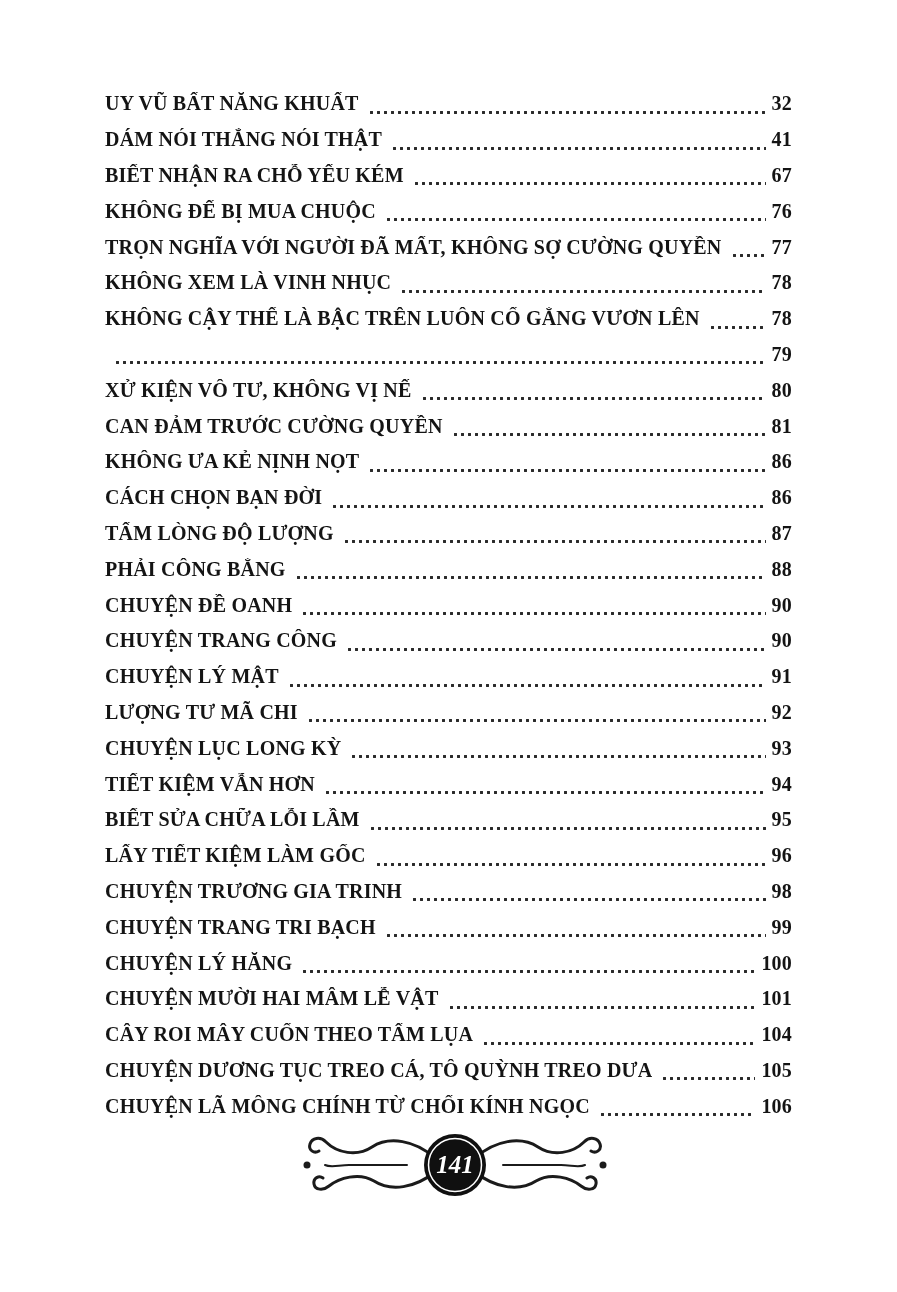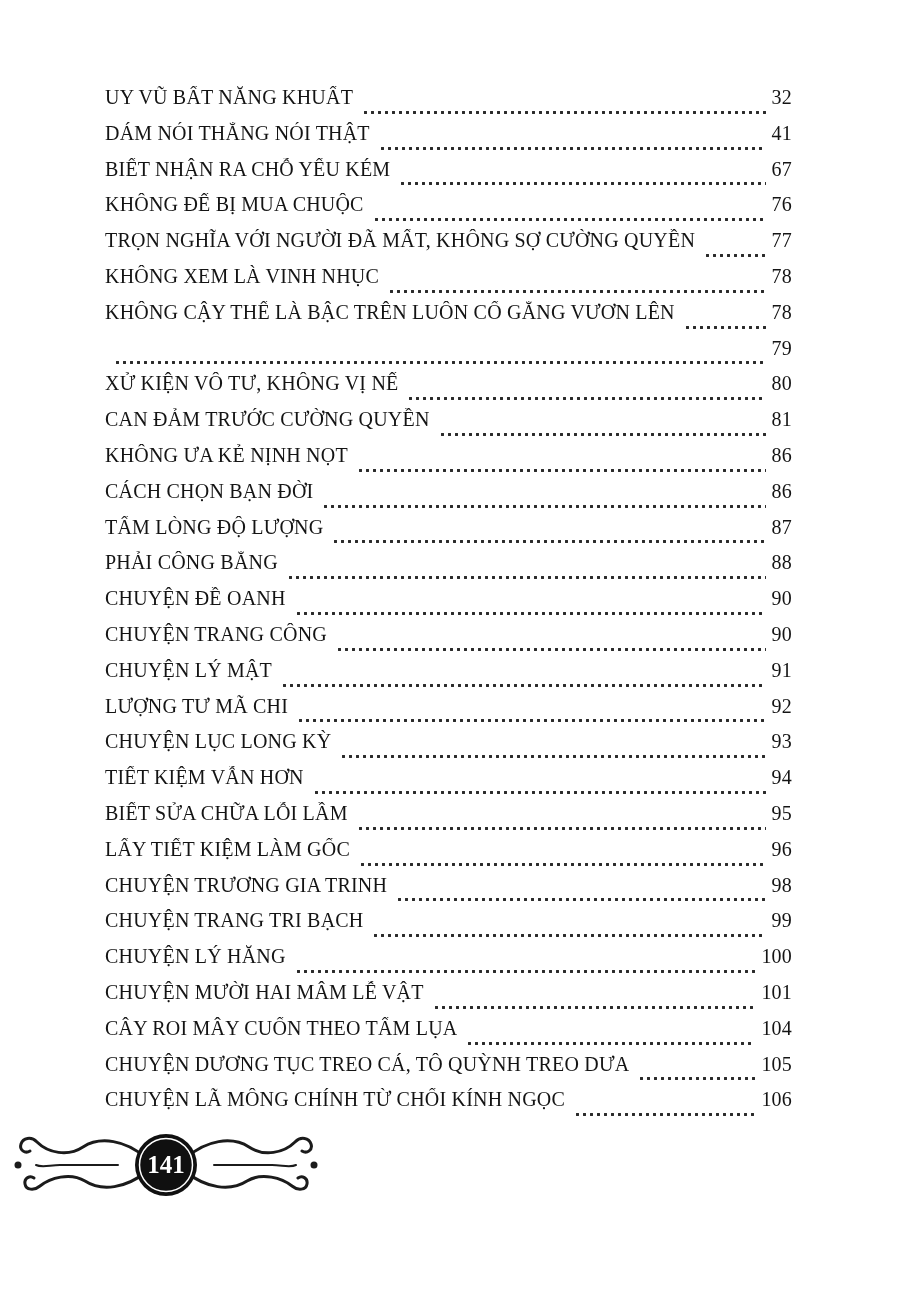--- a/index.html
+++ b/index.html
@@ -17,24 +17,24 @@
     color: #141414;
   }
   .toc {
     position: absolute;
     left: 105px;
     right: 105px;
     top: 86px;
   }
   .toc-row {
     display: flex;
-    align-items: flex-start;
+    align-items: center;
     height: 35.8px;
     font-size: 20px;
-    font-weight: normal;
+    font-weight: bold;
     letter-spacing: 0.2px;
     white-space: nowrap;
   }
   .toc-title {
     flex: 0 1 auto;
     overflow: hidden;
   }
   .leader {
     flex: 1 1 0;
     min-width: 10px;
@@ -45,24 +45,26 @@
     background-size: 7px 5px;
     background-repeat: repeat-x;
     background-position: left bottom;
   }
   .toc-page {
     flex: 0 0 auto;
     text-align: right;
   }
   .footer {
     position: absolute;
-    left: 6px;
+    left: 12px;
     right: 0;
     top: 1120px;
     display: flex;
+    justify-content: center;
+    font-style: italic;
   }
 </style>
 </head>
 <body>
 
 <div class="page">
 
   <div class="toc">
       <div class="toc-row">
         <span class="toc-title">UY VŨ BẤT NĂNG KHUẤT</span>

